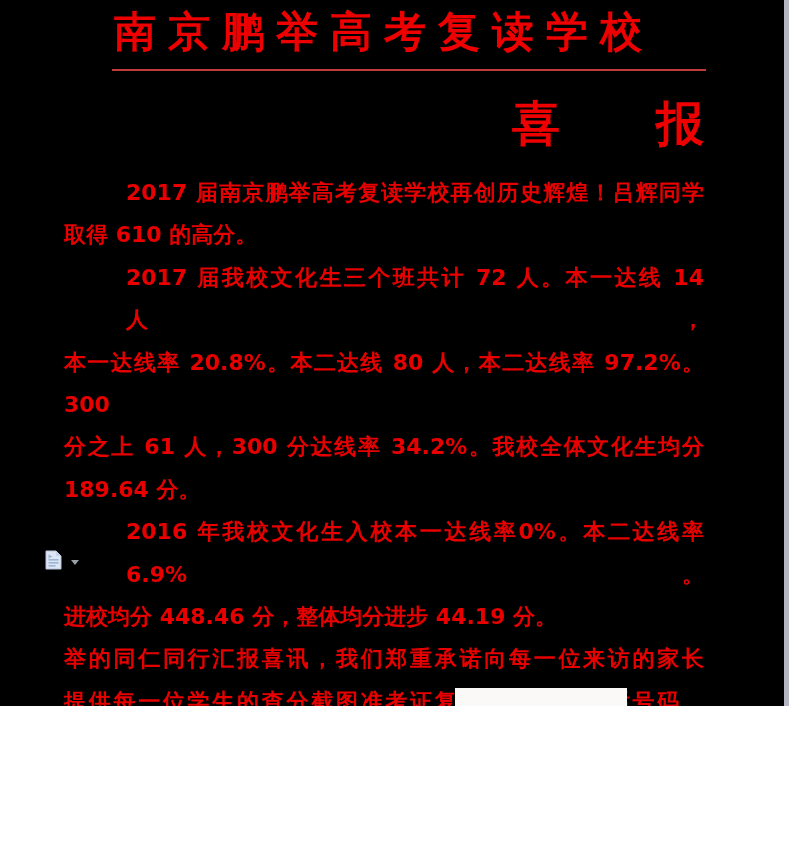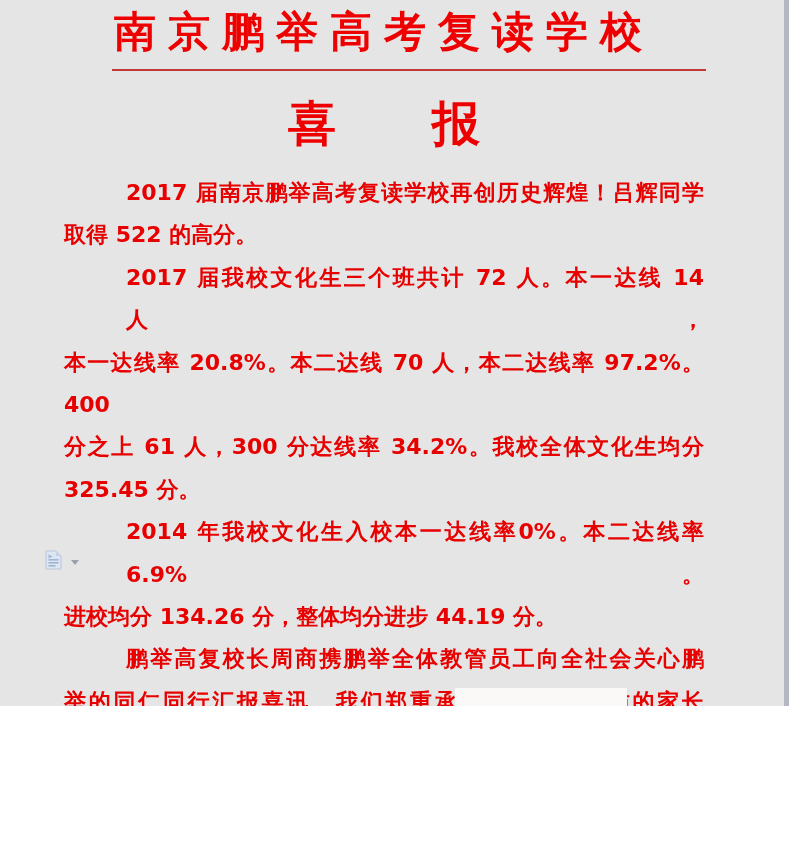--- a/index.html
+++ b/index.html
@@ -1,20 +1,20 @@
 <!DOCTYPE html>
 <html><head>
 <meta charset="utf-8">
 <style>
   html, body { margin: 0; padding: 0; background: #ffffff; }
   .page {
     position: relative;
     width: 789px;
     height: 706px;
-    background: #e5e5e5;
+    background: #000000;
     overflow: hidden;
     font-family: "DejaVu Sans", sans-serif;
   }
   
   .edge-strip {
     position: absolute;
     top: 0; right: 0;
     width: 5px; height: 867px;
     background: #b4b7c1;
   }
@@ -37,21 +37,21 @@
     position: absolute;
     left: 112px; top: 69px;
     width: 594px; height: 2px;
     background: #c03a3a;
   }
   .notice-title {
     position: absolute;
     left: 64px; top: 92px;
     width: 640px;
     margin: 0;
-    text-align: center;
+    text-align: right;
     font-size: 48px;
     font-weight: bold;
     color: #ef0000;
     white-space: pre;
   }
   .doc-body {
     position: absolute;
     left: 64px; top: 172px;
     width: 640px;
     font-size: 22px;
@@ -120,28 +120,27 @@
   <div class="content">
     <h1 class="header-title">南京鹏举高考复读学校</h1>
   </div>
 
   <div class="divider"></div>
 
   <h2 class="notice-title">喜　　报</h2>
 
   <div class="doc-body">
       <div class="line indent fill">2017 届南京鹏举高考复读学校再创历史辉煌！吕辉同学</div>
-      <div class="line">取得 522 的高分。</div>
+      <div class="line">取得 610 的高分。</div>
       <div class="line indent fill">2017 届我校文化生三个班共计 72 人。本一达线 14 人，</div>
-      <div class="line fill">本一达线率 20.8%。本二达线 70 人，本二达线率 97.2%。400</div>
+      <div class="line fill">本一达线率 20.8%。本二达线 80 人，本二达线率 97.2%。300</div>
       <div class="line fill">分之上 61 人，300 分达线率 34.2%。我校全体文化生均分</div>
-      <div class="line">325.45 分。</div>
-      <div class="line indent fill">2014 年我校文化生入校本一达线率0%。本二达线率6.9%。</div>
-      <div class="line">进校均分 134.26 分，整体均分进步 44.19 分。</div>
-      <div class="line indent fill">鹏举高复校长周商携鹏举全体教管员工向全社会关心鹏</div>
+      <div class="line">189.64 分。</div>
+      <div class="line indent fill">2016 年我校文化生入校本一达线率0%。本二达线率6.9%。</div>
+      <div class="line">进校均分 448.46 分，整体均分进步 44.19 分。</div>
       <div class="line fill">举的同仁同行汇报喜讯，我们郑重承诺向每一位来访的家长</div>
       <div class="line fill">提供每一位学生的查分截图准考证复印件，家长电话号码，</div>
       <div class="line">本二达线。</div>
     </div>
 
   <div class="margin-control">
     <svg width="17" height="20" viewBox="0 0 17 20">
       <path d="M1 1 h10 l5 5 v13 h-15 z" fill="#dce5f2" stroke="#b9c6dc" stroke-width="1"></path>
       <path d="M11 1 l5 5 h-5 z" fill="#c5d2e8"></path>
       <rect x="3.5" y="9" width="10" height="1.6" fill="#9fb3d4"></rect>

